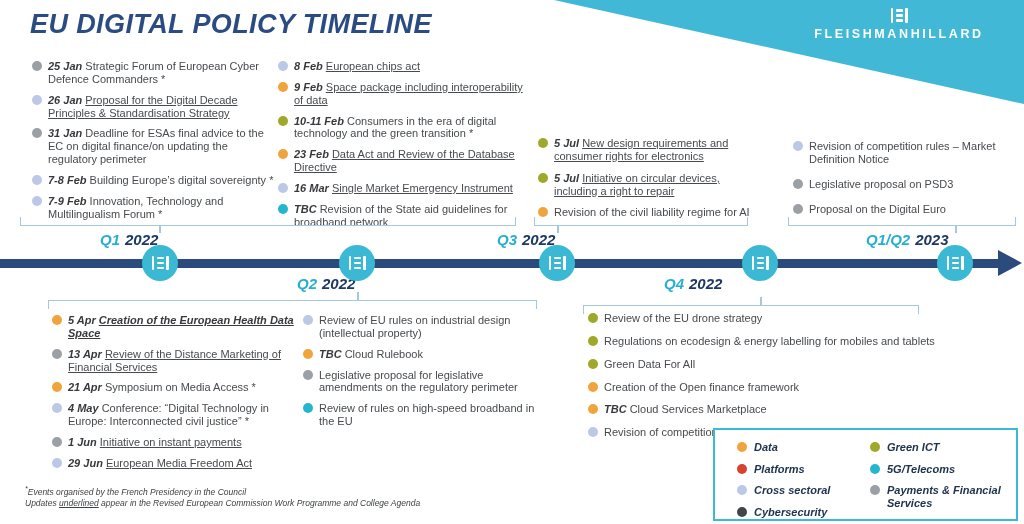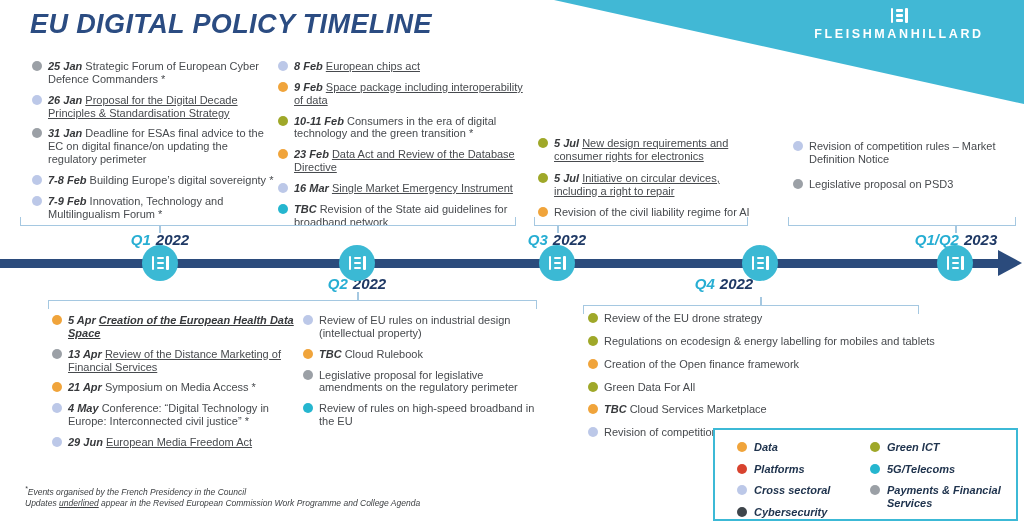--- a/index.html
+++ b/index.html
@@ -35,21 +35,21 @@
 
   
   .brk{position:absolute;height:8px;}
   .brk.top{border-left:1.6px solid #A5C8E1;border-right:1.6px solid #A5C8E1;border-bottom:1.6px solid #A5C8E1;}
   .brk.bottom{border-left:1.6px solid #A5C8E1;border-right:1.6px solid #A5C8E1;border-top:1.6px solid #A5C8E1;}
   .brk .stem{position:absolute;width:1.6px;background:#A5C8E1;}
   .brk.top .stem{top:100%;height:8px;}
   .brk.bottom .stem{bottom:100%;height:9px;}
 
   
-  .qlabel{position:absolute;font-size:15px;font-weight:800;font-style:italic;text-align:center;white-space:nowrap;}
+  .qlabel{position:absolute;font-size:15px;font-weight:800;font-style:italic;text-align:left;white-space:nowrap;}
   .qlabel .q{color:#27AED3;margin-right:5px;}
   .qlabel .y{color:#1E3864;}
 
   
   .tbar{position:absolute;left:0;top:259px;width:1002px;height:9px;background:#2B4B7C;}
   .tarrow{position:absolute;left:998px;top:250px;width:0;height:0;
           border-left:24px solid #2B4B7C;border-top:13px solid transparent;border-bottom:13px solid transparent;}
   .marker{position:absolute;top:245px;width:36px;height:36px;border-radius:50%;background:#3BB9D4;
           display:flex;align-items:center;justify-content:center;z-index:2;}
 
@@ -152,20 +152,24 @@
     </div>
   <div class="elist" style="left:793px;top:140px;width:218px;gap:12px;">
       <div class="item">
         <span class="dot" style="background: rgb(188, 200, 232);"></span>
         <span class="itxt"><span>Revision of competition rules – Market Definition Notice</span></span>
       </div>
       <div class="item">
         <span class="dot" style="background: rgb(155, 160, 166);"></span>
         <span class="itxt"><span>Legislative proposal on PSD3</span></span>
       </div>
+      <div class="item">
+        <span class="dot" style="background: rgb(155, 160, 166);"></span>
+        <span class="itxt"><span>Proposal on the Digital Euro</span></span>
+      </div>
     </div>
 
   <div class="brk top" style="left:20px;top:217px;width:494px;">
       <span class="stem" style="left:138px;"></span>
     </div>
   <div class="brk top" style="left:534px;top:217px;width:212px;">
       <span class="stem" style="left:22px;"></span>
     </div>
   <div class="brk top" style="left:788px;top:217px;width:226px;">
       <span class="stem" style="left:166px;"></span>
@@ -264,20 +268,24 @@
       </div>
       <div class="item">
         <span class="dot" style="background: rgb(240, 164, 59);"></span>
         <span class="itxt"><b class="date">21 Apr </b><span>Symposium on Media Access *</span></span>
       </div>
       <div class="item">
         <span class="dot" style="background: rgb(188, 200, 232);"></span>
         <span class="itxt"><b class="date">4 May </b><span>Conference: “Digital Technology in Europe: Interconnected civil justice” *</span></span>
       </div>
       <div class="item">
+        <span class="dot" style="background: rgb(155, 160, 166);"></span>
+        <span class="itxt"><b class="date">1 Jun </b><span class="u">Initiative on instant payments</span></span>
+      </div>
+      <div class="item">
         <span class="dot" style="background: rgb(188, 200, 232);"></span>
         <span class="itxt"><b class="date">29 Jun </b><span class="u">European Media Freedom Act</span></span>
       </div>
     </div>
   <div class="elist" style="left:303px;top:314px;width:240px;">
       <div class="item">
         <span class="dot" style="background: rgb(188, 200, 232);"></span>
         <span class="itxt"><span>Review of EU rules on industrial design (intellectual property)</span></span>
       </div>
       <div class="item">
@@ -296,26 +304,26 @@
   <div class="elist" style="left:588px;top:312px;width:348px;gap:10px;">
       <div class="item">
         <span class="dot" style="background: rgb(159, 168, 41);"></span>
         <span class="itxt"><span>Review of the EU drone strategy</span></span>
       </div>
       <div class="item">
         <span class="dot" style="background: rgb(159, 168, 41);"></span>
         <span class="itxt"><span>Regulations on ecodesign &amp; energy labelling for mobiles and tablets</span></span>
       </div>
       <div class="item">
+        <span class="dot" style="background: rgb(159, 168, 41);"></span>
+        <span class="itxt"><span>Green Data For All</span></span>
+      </div>
+      <div class="item">
         <span class="dot" style="background: rgb(240, 164, 59);"></span>
         <span class="itxt"><span>Creation of the Open finance framework</span></span>
-      </div>
-      <div class="item">
-        <span class="dot" style="background: rgb(159, 168, 41);"></span>
-        <span class="itxt"><span>Green Data For All</span></span>
       </div>
       <div class="item">
         <span class="dot" style="background: rgb(240, 164, 59);"></span>
         <span class="itxt"><b class="date">TBC </b><span>Cloud Services Marketplace</span></span>
       </div>
       <div class="item">
         <span class="dot" style="background: rgb(188, 200, 232);"></span>
         <span class="itxt"><span>Revision of competition rules</span></span>
       </div>
     </div>

